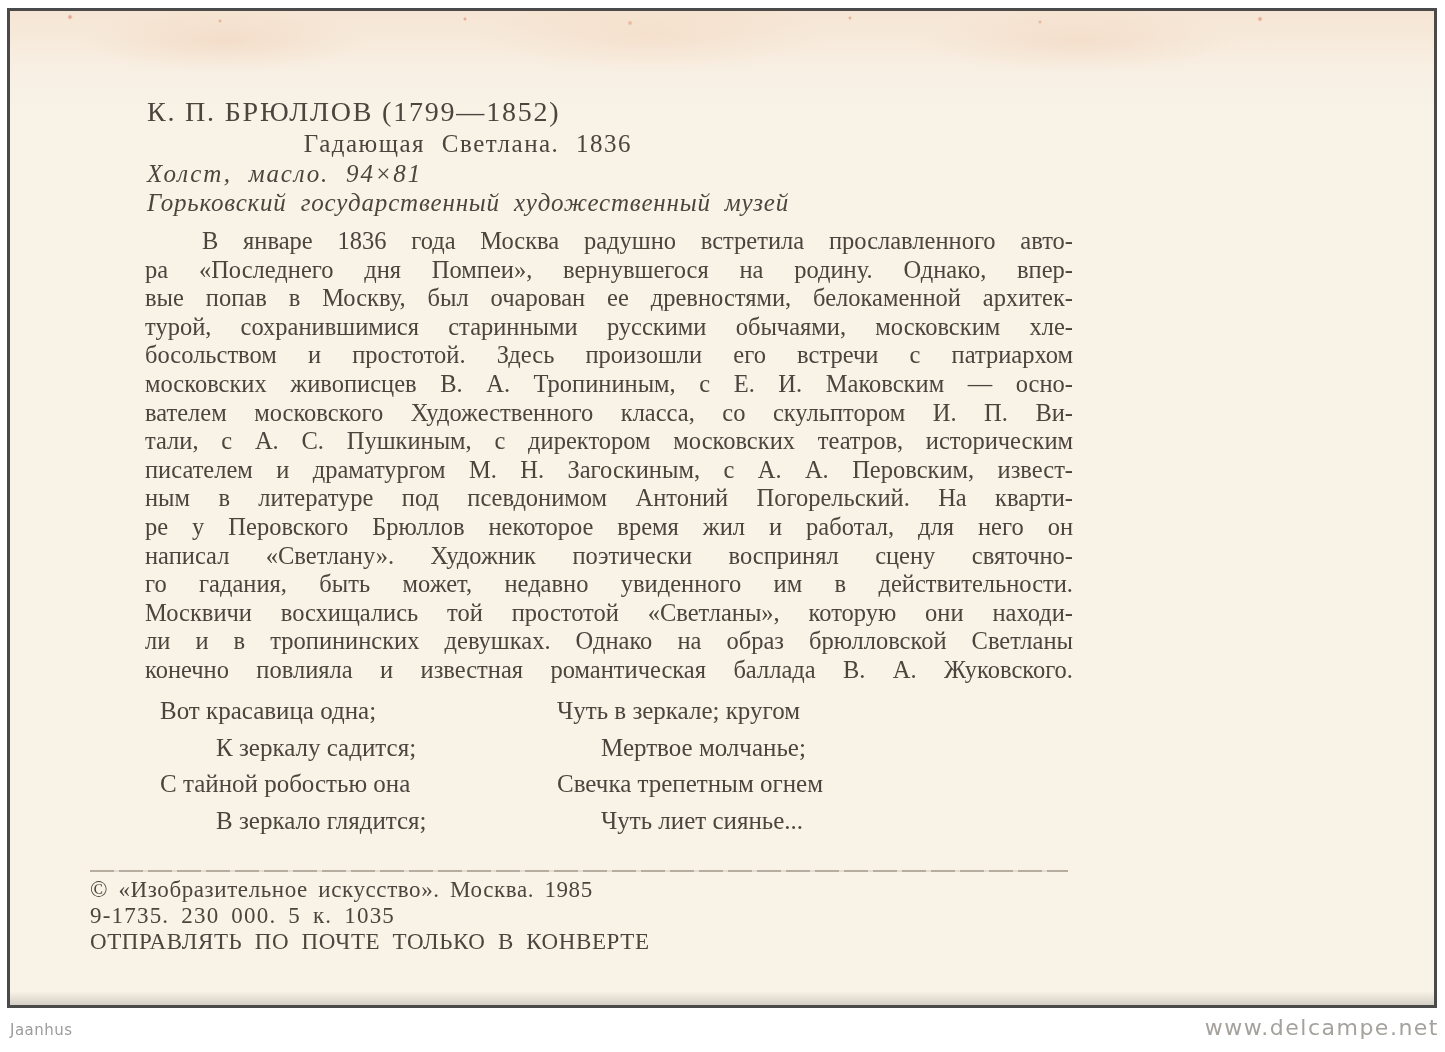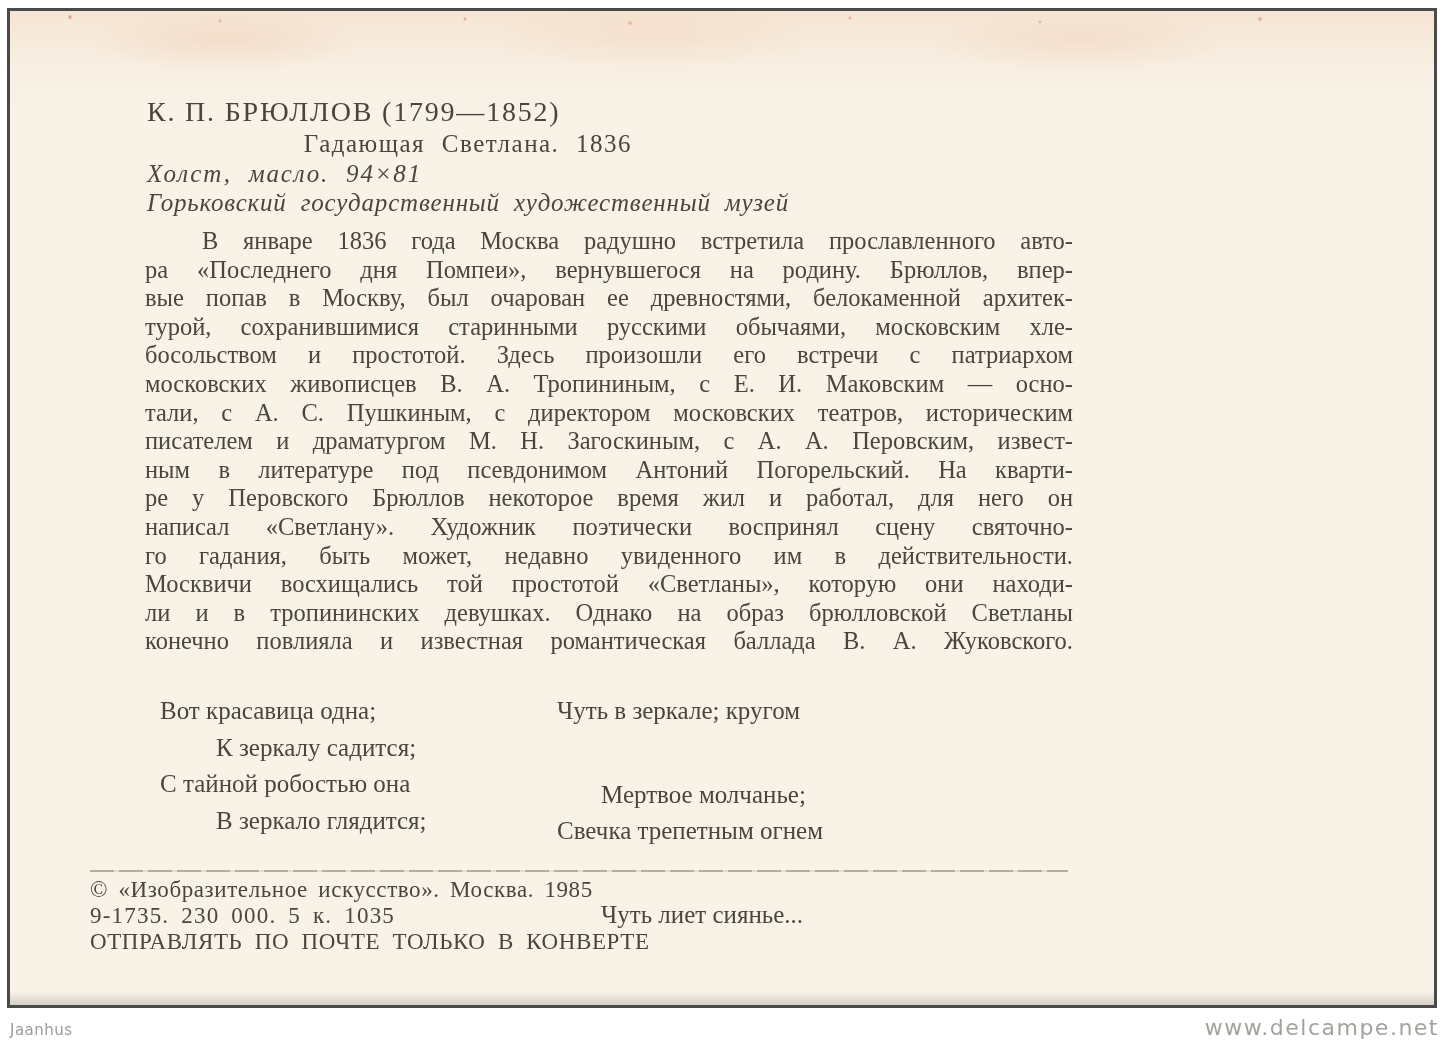--- a/index.html
+++ b/index.html
@@ -55,21 +55,21 @@
   .para {
     position:absolute; left:95px; top:216px; width:968px;
     font-size:24.5px; line-height:28.6px;
   }
   .pline { text-align:justify; text-align-last:justify; height:28.6px; white-space:nowrap;margin-left:40px; }
   .pline.indent { padding-left:57px; }
   .verse { position:absolute; left:150px; top:682px; display:flex; font-size:25px; line-height:36.5px;gap:32px; }
   .verse-col-left  { width:365px; }
   .verse-col-right { }
   .v-indent-l { padding-left:56px; }
-  .v-indent-r { padding-left:44px;margin-top:47px; }
+  .v-indent-r { padding-left:44px; }
   .rule {
     position:absolute; left:80px; top:859px; width:978px; height:2px;
     background:repeating-linear-gradient(90deg, #a59c8d 0 24px, rgba(165,156,141,.3) 24px 29px);
     opacity:.8;
   }
   .imprint { position:absolute; left:80px; top:866px; font-size:23px; line-height:25.8px; }
   .imprint .publisher { letter-spacing:0.6px; word-spacing:4px; }
   .imprint .code      { letter-spacing:1.2px; word-spacing:5px; }
   .imprint .notice    { letter-spacing:0.6px; word-spacing:6px; }
   .footer-left {
@@ -91,25 +91,26 @@
 
   <div class="header text">
     <div class="artist">К. П. БРЮЛЛОВ (1799—1852)</div>
     <div class="title">Гадающая Светлана. 1836</div>
     <div class="medium">Холст, масло. 94×81</div>
     <div class="museum">Горьковский государственный художественный музей</div>
   </div>
 
   <div class="para text">
     <div class="pline indent">В январе 1836 года Москва радушно встретила прославленного авто-</div>
-    <div class="pline">ра «Последнего дня Помпеи», вернувшегося на родину. Брюллов, впер-</div>
+    <div class="pline">ра «Последнего дня Помпеи», вернувшегося на родину. Однако, впер-</div>
     <div class="pline">вые попав в Москву, был очарован ее древностями, белокаменной архитек-</div>
     <div class="pline">турой, сохранившимися старинными русскими обычаями, московским хле-</div>
     <div class="pline">босольством и простотой. Здесь произошли его встречи с патриархом</div>
     <div class="pline">московских живописцев В. А. Тропининым, с Е. И. Маковским — осно-</div>
+    <div class="pline">вателем московского Художественного класса, со скульптором И. П. Ви-</div>
     <div class="pline">тали, с А. С. Пушкиным, с директором московских театров, историческим</div>
     <div class="pline">писателем и драматургом М. Н. Загоскиным, с А. А. Перовским, извест-</div>
     <div class="pline">ным в литературе под псевдонимом Антоний Погорельский. На кварти-</div>
     <div class="pline">ре у Перовского Брюллов некоторое время жил и работал, для него он</div>
     <div class="pline">написал «Светлану». Художник поэтически воспринял сцену святочно-</div>
     <div class="pline">го гадания, быть может, недавно увиденного им в действительности.</div>
     <div class="pline">Москвичи восхищались той простотой «Светланы», которую они находи-</div>
     <div class="pline">ли и в тропининских девушках. Однако на образ брюлловской Светланы</div>
     <div class="pline">конечно повлияла и известная романтическая баллада В. А. Жуковского.</div>
   </div>

